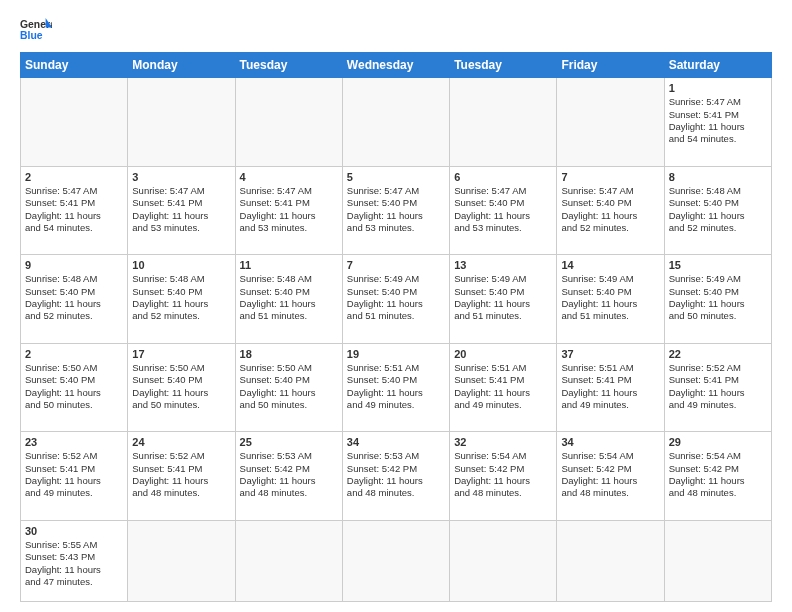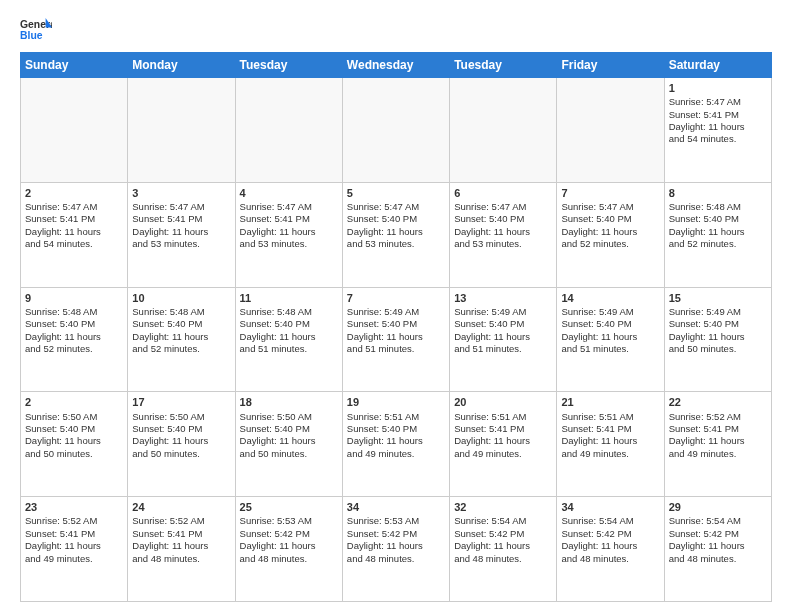--- a/index.html
+++ b/index.html
@@ -261,21 +261,21 @@
             <div>and 49 minutes.</div>
           </td>
           <td>
             <span class="day-num">20</span>
             <div>Sunrise: 5:51 AM</div>
             <div>Sunset: 5:41 PM</div>
             <div>Daylight: 11 hours</div>
             <div>and 49 minutes.</div>
           </td>
           <td>
-            <span class="day-num">21</span>
+            <span class="day-num">37</span>
             <div>Sunrise: 5:51 AM</div>
             <div>Sunset: 5:41 PM</div>
             <div>Daylight: 11 hours</div>
             <div>and 49 minutes.</div>
           </td>
           <td>
             <span class="day-num">22</span>
             <div>Sunrise: 5:52 AM</div>
             <div>Sunset: 5:41 PM</div>
             <div>Daylight: 11 hours</div>
@@ -325,16 +325,31 @@
             <div>Daylight: 11 hours</div>
             <div>and 48 minutes.</div>
           </td>
           <td>
             <span class="day-num">29</span>
             <div>Sunrise: 5:54 AM</div>
             <div>Sunset: 5:42 PM</div>
             <div>Daylight: 11 hours</div>
             <div>and 48 minutes.</div>
           </td>
+        </tr>
+        <tr class="last-row">
+          <td>
+            <span class="day-num">30</span>
+            <div>Sunrise: 5:55 AM</div>
+            <div>Sunset: 5:43 PM</div>
+            <div>Daylight: 11 hours</div>
+            <div>and 47 minutes.</div>
+          </td>
+          <td class="empty"></td>
+          <td class="empty"></td>
+          <td class="empty"></td>
+          <td class="empty"></td>
+          <td class="empty"></td>
+          <td class="empty"></td>
         </tr>
       </tbody>
   </table>
 </div>
 
 </body></html>

